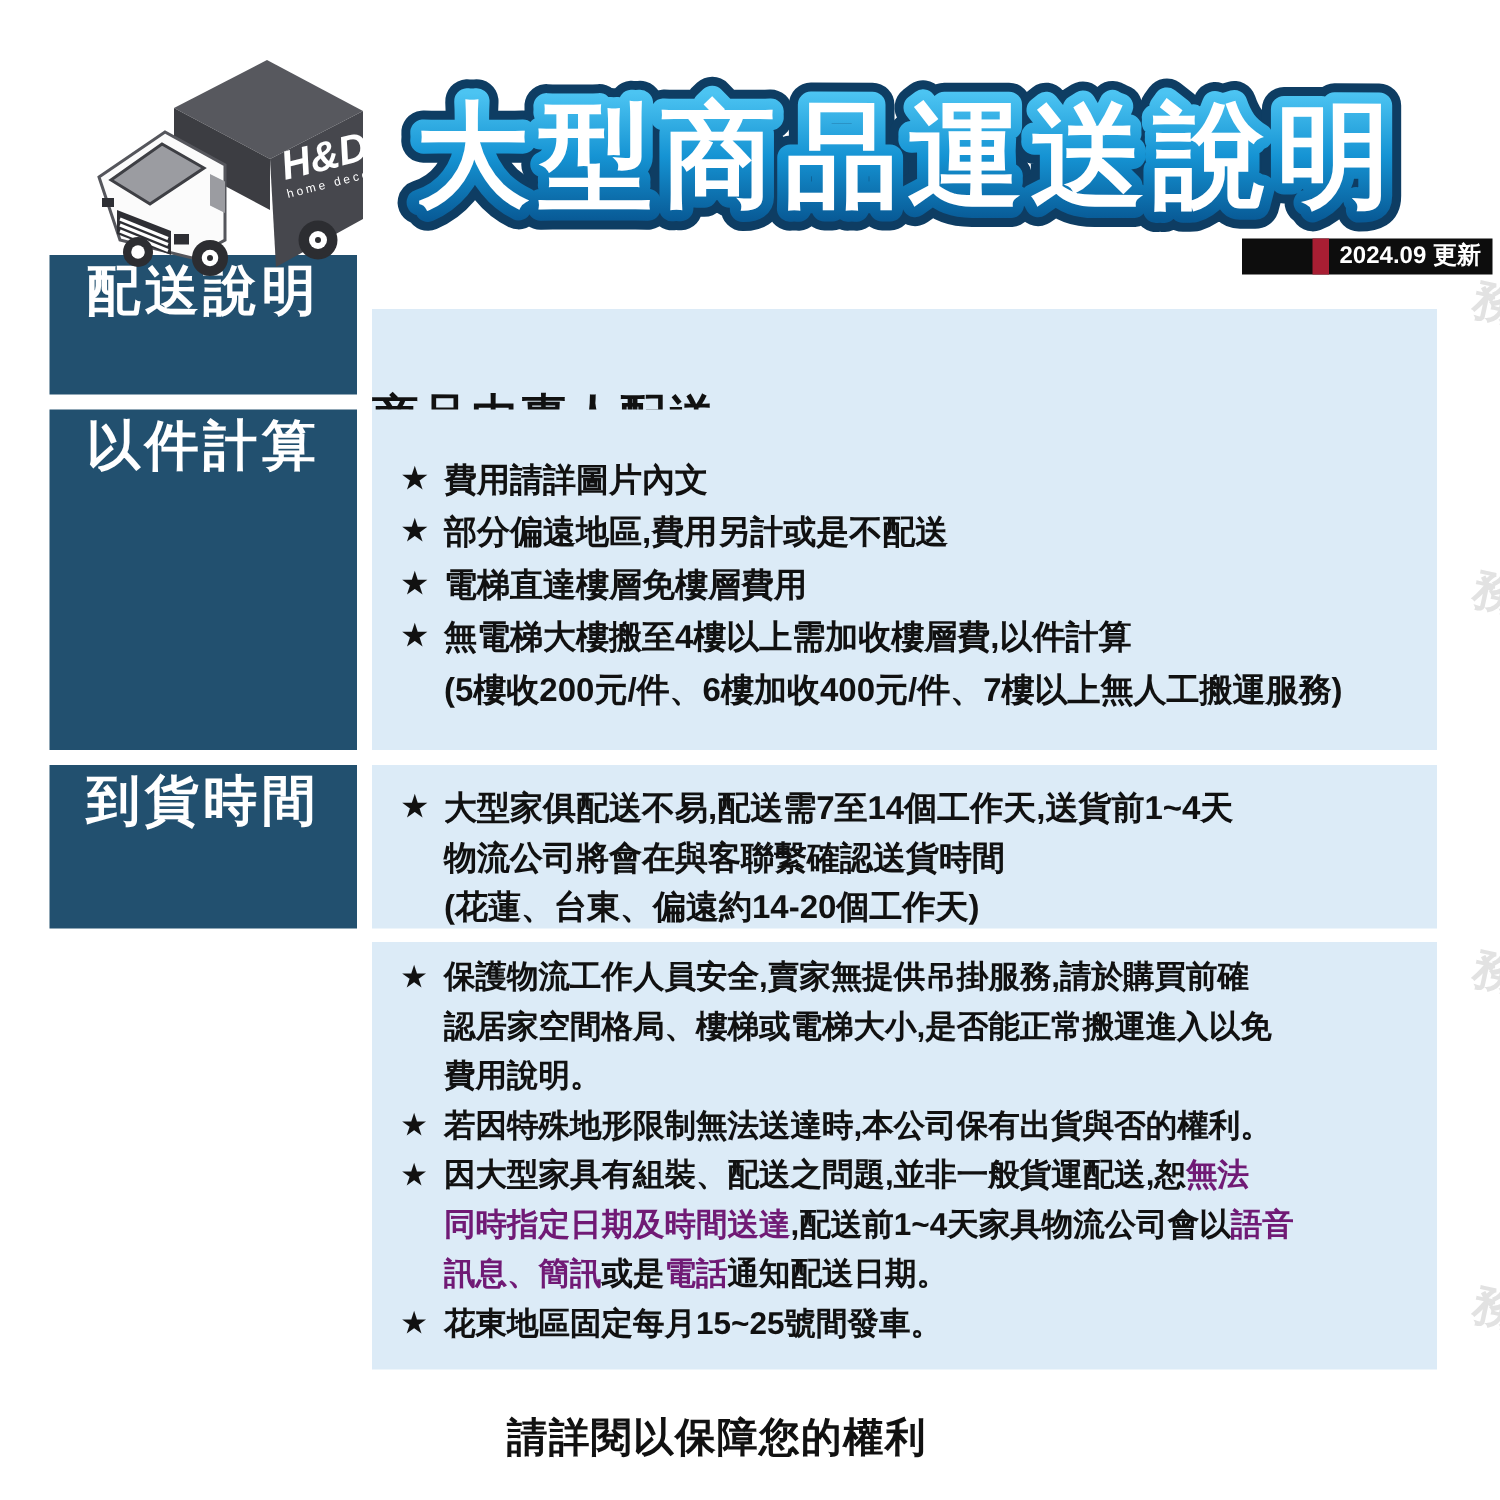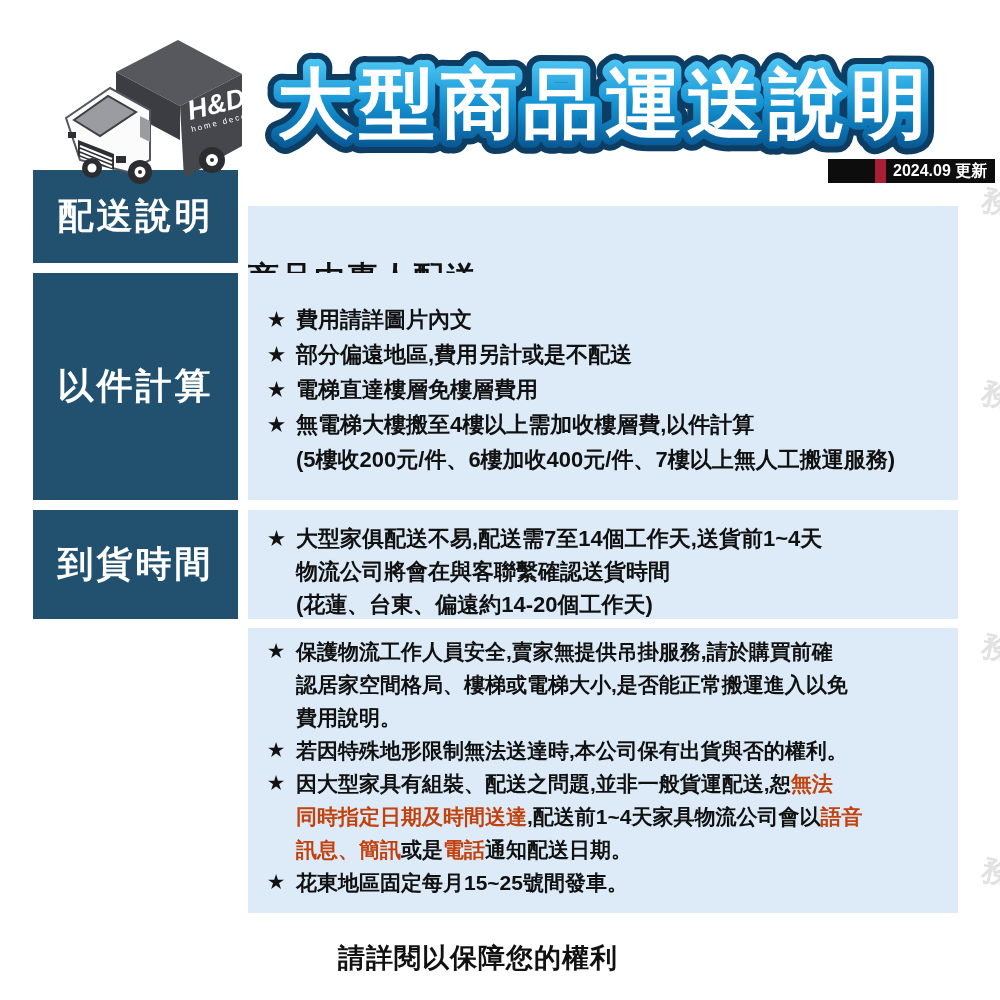--- a/index.html
+++ b/index.html
@@ -16,42 +16,42 @@
     display:flex; align-items:stretch; background:#0d0d0d;padding-left:47px;
   }
   .badge .bar{width:11px; background:#a81e33;}
   .badge .txt{
     color:#ffffff; font-size:16px; font-weight:700;
     padding:0 8px 0 7px; line-height:24px; white-space:nowrap;
   }
   
   .lbl{
     position:absolute; left:33px; width:205px; background:#22506f; z-index:1;
-    display:flex; align-items:center; justify-content:center;
+    display:flex; align-items:flex-start; justify-content:center;
     color:#ffffff; font-size:36px; font-weight:700; letter-spacing:3px;
   }
   .cnt{
     position:absolute; left:248px; width:710px; background:#dcebf7; z-index:1;
     color:#111111; font-weight:700; box-sizing:border-box;
   }
   .r1{top:170px; height:93px;}
   .r2{top:273px; height:227px;}
   .r3{top:510px; height:109px;}
   .r4{top:628px; height:285px;}
   .cnt.r1{display:flex; align-items:flex-end; font-size:31px; letter-spacing:2px;margin-top:36px;}
   .cnt.r2{padding:29px 14px 0 20px; font-size:22px; line-height:35px;}
   .cnt.r3{padding:12px 14px 0 20px; font-size:22px; line-height:33px;}
   .cnt.r4{padding:7px 12px 0 20px; font-size:21px; line-height:33px;}
   .bl{display:flex; align-items:flex-start;}
   .star{flex:0 0 28px; text-align:left;}
   .cnt.r2 .star,.cnt.r3 .star{font-size:19px;}
   .cnt.r4 .star{font-size:18px;}
   .indent{padding-left:28px;}
   .btxt{flex:1 1 auto;}
-  .orange{color:#c2410c;}
+  .orange{color:#701a75;}
   
   .footer{
     position:absolute; left:0; top:940px; width:1000px; text-align:center;
     transform:translateX(-22px);
     color:#111111; font-size:27px; font-weight:700; letter-spacing:1px;
   }
   
   .wm{
     position:absolute; left:982px; color:#e2e2e2; font-size:30px;
     font-weight:700; z-index:0; transform:rotate(12deg);

